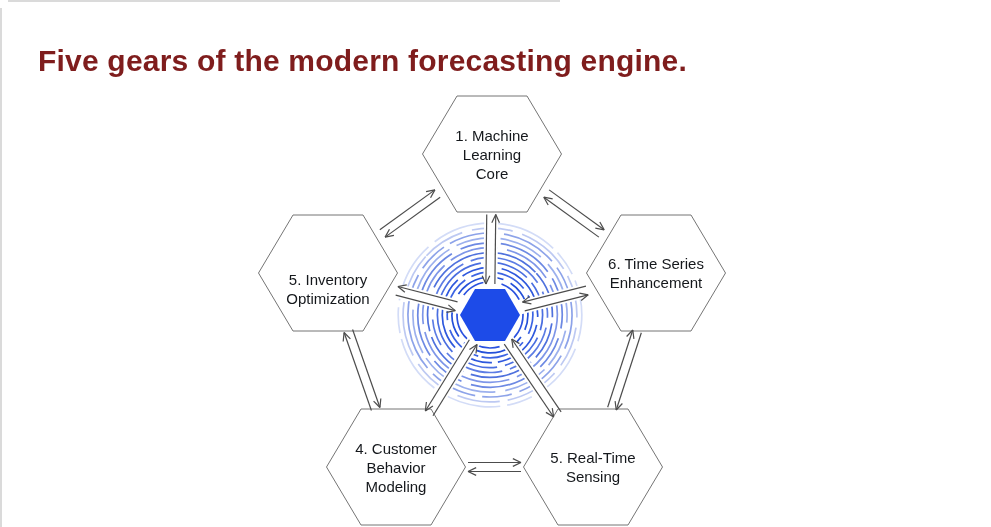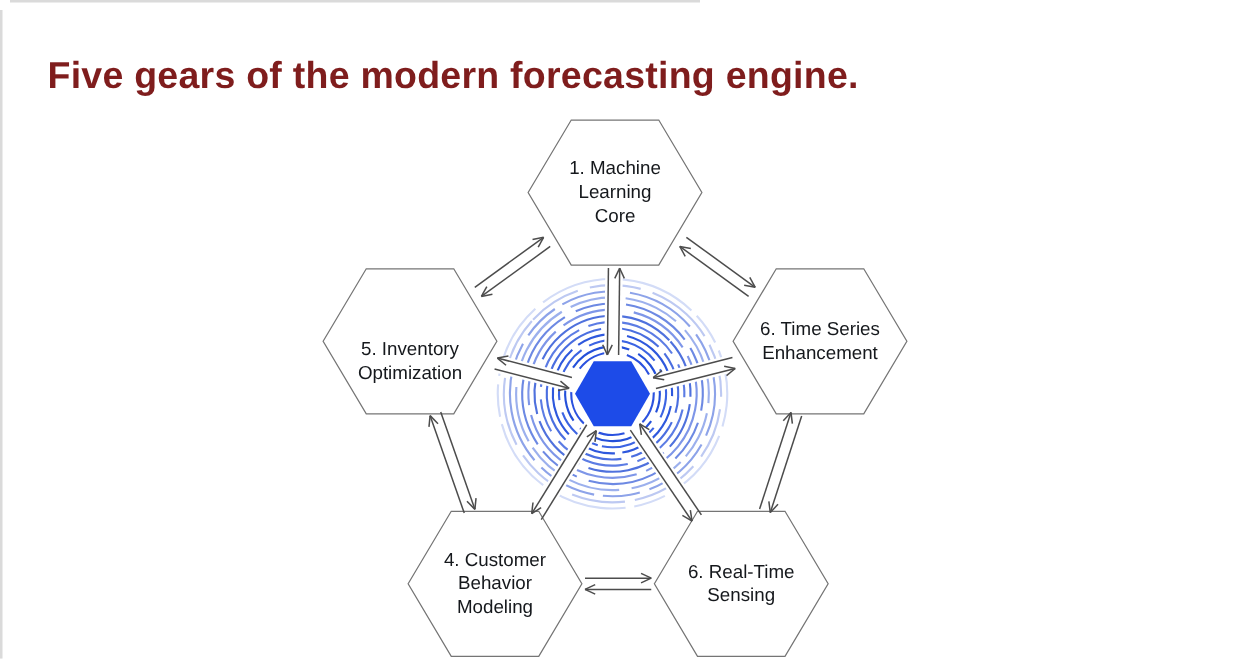--- a/index.html
+++ b/index.html
@@ -144,21 +144,21 @@
           <line x1="446.4449215299973" y1="300.31691151267756" x2="455.2891449514401" y2="298.6496646588486"></line>
         </g>
       </g>
     </svg>
   <div id="labels">
       <div class="hex-label" style="left: 492px; top: 142px;">1. Machine
 Learning
 Core</div>
       <div class="hex-label" style="left: 656px; top: 261px;">6. Time Series
 Enhancement</div>
-      <div class="hex-label" style="left: 593px; top: 455px;">6. Real-Time
+      <div class="hex-label" style="left: 593px; top: 455px;">5. Real-Time
 Sensing</div>
       <div class="hex-label" style="left: 396px; top: 455px;">4. Customer
 Behavior
 Modeling</div>
       <div class="hex-label" style="left: 328px; top: 261px; margin-top: 16px;">5. Inventory
 Optimization</div>
     </div>
 </div>
 
 </body></html>

